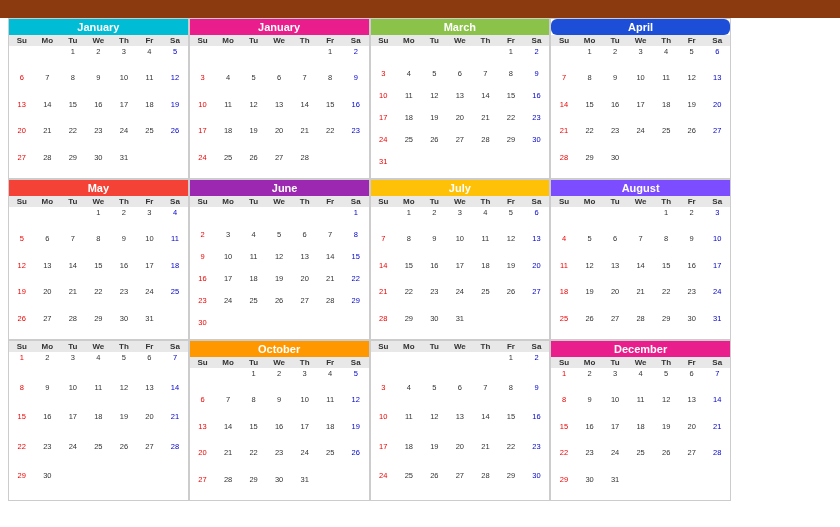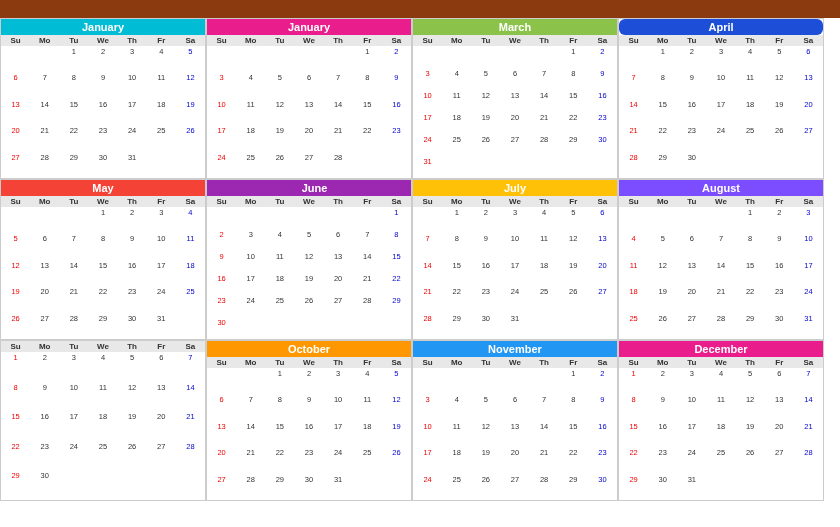--- a/index.html
+++ b/index.html
@@ -15,22 +15,23 @@
       color: #fff;
       text-align: center;
       padding: 10px 0 8px 0;
       font-size: 36px;
       font-weight: bold;
     }
     .calendar-grid {
       display: grid;
       grid-template-columns: repeat(4, 1fr);
       grid-template-rows: repeat(3, 1fr);
-      width: 824px;
+      width: 723px;
       height: 483px;
+      margin-left: 8px;
     }
     .month-block {
       border: 1px solid #ccc;
       display: flex;
       flex-direction: column;
     }
     .month-header {
       color: #fff;
       text-align: center;
       font-size: 11px;
@@ -583,21 +584,20 @@
         <div class="day-cell sun">27</div>
         <div class="day-cell">28</div>
         <div class="day-cell">29</div>
         <div class="day-cell">30</div>
         <div class="day-cell">31</div>
         <div class="day-cell empty"></div>
         <div class="day-cell empty"></div>
       </div>
     </div>
     <div class="month-block">
-      <div class="month-header m-nov">November</div>
       <div class="day-headers">
         <div class="day-header">Su</div>
         <div class="day-header">Mo</div>
         <div class="day-header">Tu</div>
         <div class="day-header">We</div>
         <div class="day-header">Th</div>
         <div class="day-header">Fr</div>
         <div class="day-header">Sa</div>
       </div>
       <div class="days-grid">

